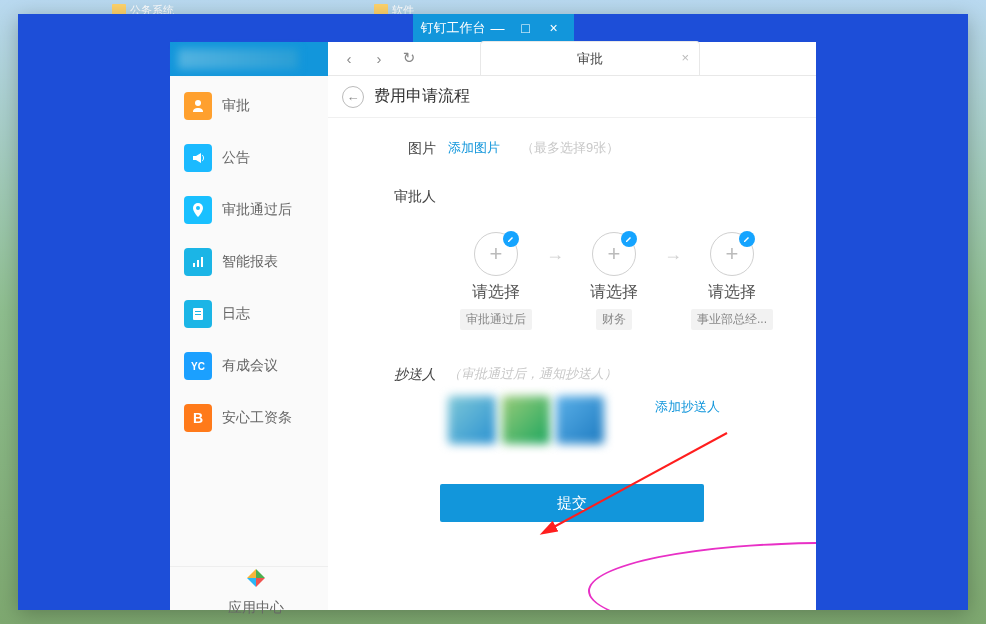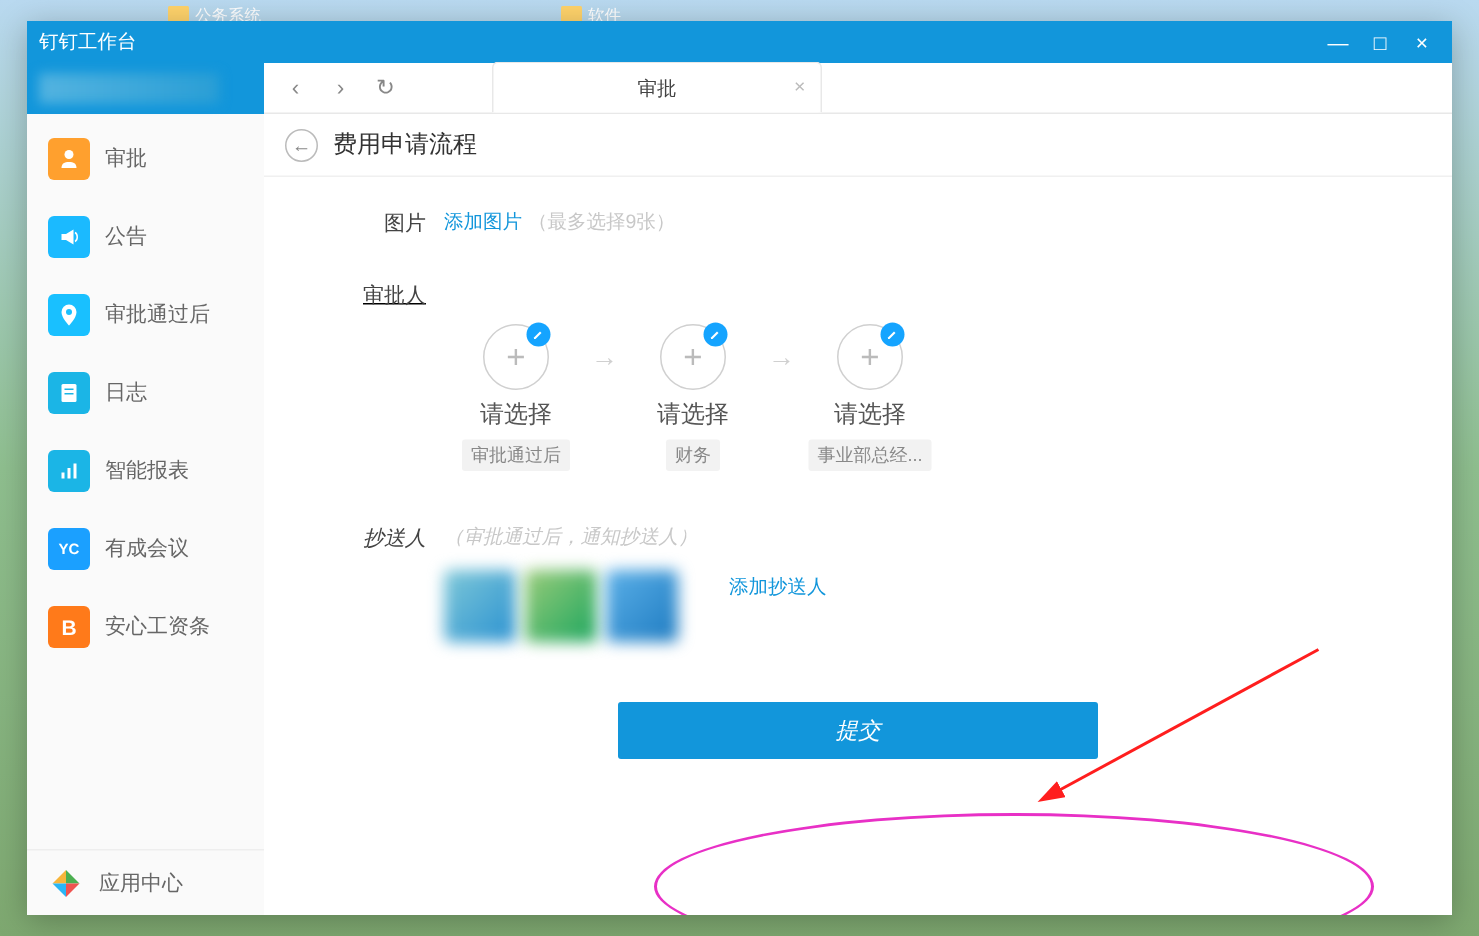--- a/index.html
+++ b/index.html
@@ -2,21 +2,21 @@
 <html><head>
 <meta charset="utf-8">
 <style>
 * { margin: 0; padding: 0; box-sizing: border-box; }
 body { font-family: "Microsoft YaHei", Arial, sans-serif; background: linear-gradient(180deg,#b9d9f0 0%,#8fbf8f 50%,#7ea870 100%); width: 986px; height: 624px; overflow: hidden; position: relative; }
 
 .folders { position: absolute; top: 0; left: 0; width: 986px; height: 20px; display: flex; padding-left: 112px; gap: 200px;}
 .folder { display: flex; align-items: center; gap: 4px; font-size: 11px; color: #fff; }
 .folder-icon { width: 14px; height: 12px; background: #ffd36b; border-radius: 1px; }
 
-.window { position: absolute; top: 14px; left: 18px; width: 950px; height: 596px; background: #b91c1c; box-shadow: 0 4px 20px rgba(0,0,0,.25); display: flex; flex-direction: column; }
+.window { position: absolute; top: 14px; left: 18px; width: 950px; height: 596px; background: #1d4ed8; box-shadow: 0 4px 20px rgba(0,0,0,.25); display: flex; flex-direction: column; align-items: center; }
 
 .titlebar { height: 28px; background: #1296db; display: flex; align-items: center; padding: 0 8px; color: #fff; font-size: 13px; }
 .titlebar .title { flex: 1; }
 .winctl { display: flex; gap: 4px; }
 .winctl span { width: 24px; height: 20px; display: flex; align-items: center; justify-content: center; cursor: pointer; font-size: 14px; color: #fff; }
 
 .content { flex: 1; display: flex; background: #fff; }
 
 .sidebar { width: 158px; background: #fafafa; display: flex; flex-direction: column; }
 .profile { height: 34px; background: #1296db; display:flex; align-items:center; padding-left:8px;}
@@ -24,59 +24,59 @@
 .menu { flex: 1; padding-top: 4px; }
 .menu-item { display: flex; align-items: center; gap: 10px; height: 52px; padding-left: 14px; cursor: pointer; font-size: 14px; color: #666; }
 .menu-icon { width: 28px; height: 28px; border-radius: 4px; display: flex; align-items: center; justify-content: center; color: #fff; flex-shrink:0;}
 .ic-check { background: #ffa02e; }
 .ic-horn  { background: #1bbaff; }
 .ic-pin   { background: #19c0ff; }
 .ic-chart { background: #1bb5e6; }
 .ic-doc   { background: #1bb5e6; }
 .ic-yc    { background: #1ba0ff; font-size:10px; font-weight:bold;}
 .ic-pay   { background: #ff7a1a; font-size:14px; font-weight:bold;}
-.appcenter { height: 44px; border-top: 1px solid #eee; display: flex; align-items: center; gap: 10px; padding-left: 14px; font-size: 14px; color: #666; cursor:pointer;}
+.appcenter { height: 44px; border-top: 1px solid #eee; display: flex; align-items: center; gap: 10px; padding-left: 14px; font-size: 14px; color: #666; cursor:pointer;flex-direction:column;}
 .appcenter .ac-icon { width: 24px; height: 24px; display:flex; align-items:center; justify-content:center;}
 
 .main { flex: 1; display: flex; flex-direction: column; }
 
 .tabbar { height: 34px; display: flex; align-items: flex-end; border-bottom: 1px solid #e8e8e8; position:relative;}
 .navbtns { display:flex; align-items:center; gap:4px; padding:0 8px 6px 8px;}
 .navbtn { width:26px; height:22px; display:flex; align-items:center; justify-content:center; color:#888; cursor:pointer; font-size:15px;}
 .tab { min-width:220px; height:34px; background:#fff; border:1px solid #e8e8e8; border-bottom:none; border-radius:4px 4px 0 0; margin-left:50px; display:flex; align-items:center; justify-content:center; font-size:13px; color:#444; position:relative; padding:0 40px;}
 .tab .tx { position:absolute; right:10px; top:8px; color:#bbb; cursor:pointer;}
 
 .hdy { height: 42px; display:flex; align-items:center; padding-left:14px; gap:10px; border-bottom:1px solid #f0f0f0;}
 .circback { width:22px; height:22px; border:1px solid #bbb; border-radius:50%; display:flex; align-items:center; justify-content:center; color:#888; cursor:pointer; font-size:13px;}
 .hdy .t { font-size:16px; color:#333;}
 
 .formarea { flex:1; padding:20px 40px 20px 40px; overflow:hidden; position:relative;}
 .row { display:flex; margin-bottom:28px; }
 .lab { width:80px; text-align:right; font-size:14px; color:#444; padding-right:12px; padding-top:2px;}
-.val { flex:1; font-size:13px; color:#999; display:flex; align-items:center; gap:4px; flex-wrap:wrap;}
+.val { flex:1; font-size:13px; color:#999; display:flex; align-items:center; gap:21px; flex-wrap:wrap;}
 .link { color:#1296db; cursor:pointer;}
 .note { color:#c8c8c8;}
 
 .appr-flow { display:flex; align-items:flex-start; gap:6px; margin-top:10px; margin-left:4px;}
 .appr-node { display:flex; flex-direction:column; align-items:center; gap:6px; width:88px;}
 .node-circ { position:relative; width:44px; height:44px; border:1px solid #d0d0d0; border-radius:50%; display:flex; align-items:center; justify-content:center; color:#bbb; font-size:22px; cursor:pointer;}
 .node-circ .edit { position:absolute; top:-2px; right:-2px; width:16px; height:16px; background:#15a4ff; border-radius:50%; display:flex; align-items:center; justify-content:center;}
 .arrow { color:#d0d0d0; font-size:18px; padding-top:12px;}
 .nodelbl { font-size:16px; color:#555;}
 .nodetag { font-size:12px; color:#888; background:#f2f2f2; padding:2px 6px; border-radius:2px; max-width:82px; white-space:nowrap; overflow:hidden; text-overflow:ellipsis;}
 
 .cc-avs { display:flex; gap:6px;}
 .av { width:48px; height:48px; border-radius:4px; filter: blur(5px);}
 .av1{background:linear-gradient(135deg,#7ec8d8,#2a91d1);}
 .av2{background:linear-gradient(135deg,#9acc79,#1ca65f);}
 .av3{background:linear-gradient(135deg,#5bb0e8,#1e7bc1);}
 .addcc { color:#1296db; font-size:13px; margin-left:30px; cursor:pointer; align-self:flex-start; padding-top:2px;}
 
 .submitwrap { display:flex; justify-content:center; margin-top:20px; position:relative;}
-.submitbtn { width:320px; height:38px; background:#1296db; color:#fff; font-size:15px; border:none; border-radius:2px; cursor:pointer;font-style:italic;}
+.submitbtn { width:264px; height:38px; background:#1296db; color:#fff; font-size:15px; border:none; border-radius:2px; cursor:pointer;}
 .anno-ell { position:absolute; left:260px; bottom:-30px; width:480px; height:98px; border:2px solid #e830c6; border-radius:50%/50%; pointer-events:none;}
 .anno-arrow { position:absolute; right:84px; bottom:62px; pointer-events:none;}
 </style>
 </head>
 <body>
 
 <div class="folders">
   <div class="folder">
       <div class="folder-icon"></div>
       <span>公务系统</span>
@@ -124,38 +124,38 @@
         <div class="menu-item">
           <div class="menu-icon ic-pin">
               <svg width="16" height="16" viewBox="0 0 16 16">
                 <path d="M8 1a5 5 0 0 1 5 5c0 4-5 9-5 9S3 10 3 6a5 5 0 0 1 5-5z" fill="#fff"></path>
                 <circle cx="8" cy="6" r="2" fill="#19c0ff"></circle>
               </svg>
             </div>
           <span>审批通过后</span>
         </div>
         <div class="menu-item">
+          <div class="menu-icon ic-chart">
+              <svg width="16" height="16" viewBox="0 0 16 16">
+                <rect x="3" y="9" width="2" height="4" fill="#fff"></rect>
+                <rect x="7" y="6" width="2" height="7" fill="#fff"></rect>
+                <rect x="11" y="3" width="2" height="10" fill="#fff"></rect>
+              </svg>
+            </div>
+          <span>智能报表</span>
+        </div>
+        <div class="menu-item">
           <div class="menu-icon ic-doc">
               <svg width="16" height="16" viewBox="0 0 16 16">
                 <rect x="3" y="2" width="10" height="12" rx="1" fill="#fff"></rect>
                 <rect x="5" y="5" width="6" height="1" fill="#1bb5e6"></rect>
                 <rect x="5" y="8" width="6" height="1" fill="#1bb5e6"></rect>
               </svg>
             </div>
           <span>日志</span>
-        </div>
-        <div class="menu-item">
-          <div class="menu-icon ic-chart">
-              <svg width="16" height="16" viewBox="0 0 16 16">
-                <rect x="3" y="9" width="2" height="4" fill="#fff"></rect>
-                <rect x="7" y="6" width="2" height="7" fill="#fff"></rect>
-                <rect x="11" y="3" width="2" height="10" fill="#fff"></rect>
-              </svg>
-            </div>
-          <span>智能报表</span>
         </div>
         <div class="menu-item">
           <div class="menu-icon ic-yc">YC</div>
           <span>有成会议</span>
         </div>
         <div class="menu-item">
           <div class="menu-icon ic-pay">B</div>
           <span>安心工资条</span>
         </div>
       </div>
@@ -194,21 +194,21 @@
       <div class="formarea">
 
         <div class="row">
           <div class="lab">图片</div>
           <div class="val">
             <span class="link">添加图片</span>
             <span class="note">（最多选择9张）</span>
           </div>
         </div>
 
-        <div class="row" style="margin-bottom:0;text-decoration:underline;">
+        <div class="row" style="margin-bottom:16px;">
           <div class="lab">审批人</div>
         </div>
         <div class="row" style="margin-bottom:34px;">
           <div class="lab"></div>
           <div class="val">
             <div class="appr-flow">
               <div class="appr-node">
                 <div class="node-circ">+<div class="edit">
                       <svg width="8" height="8" viewBox="0 0 8 8">
                         <path d="M1 6l4-4 1 1-4 4H1z" fill="#fff"></path>

